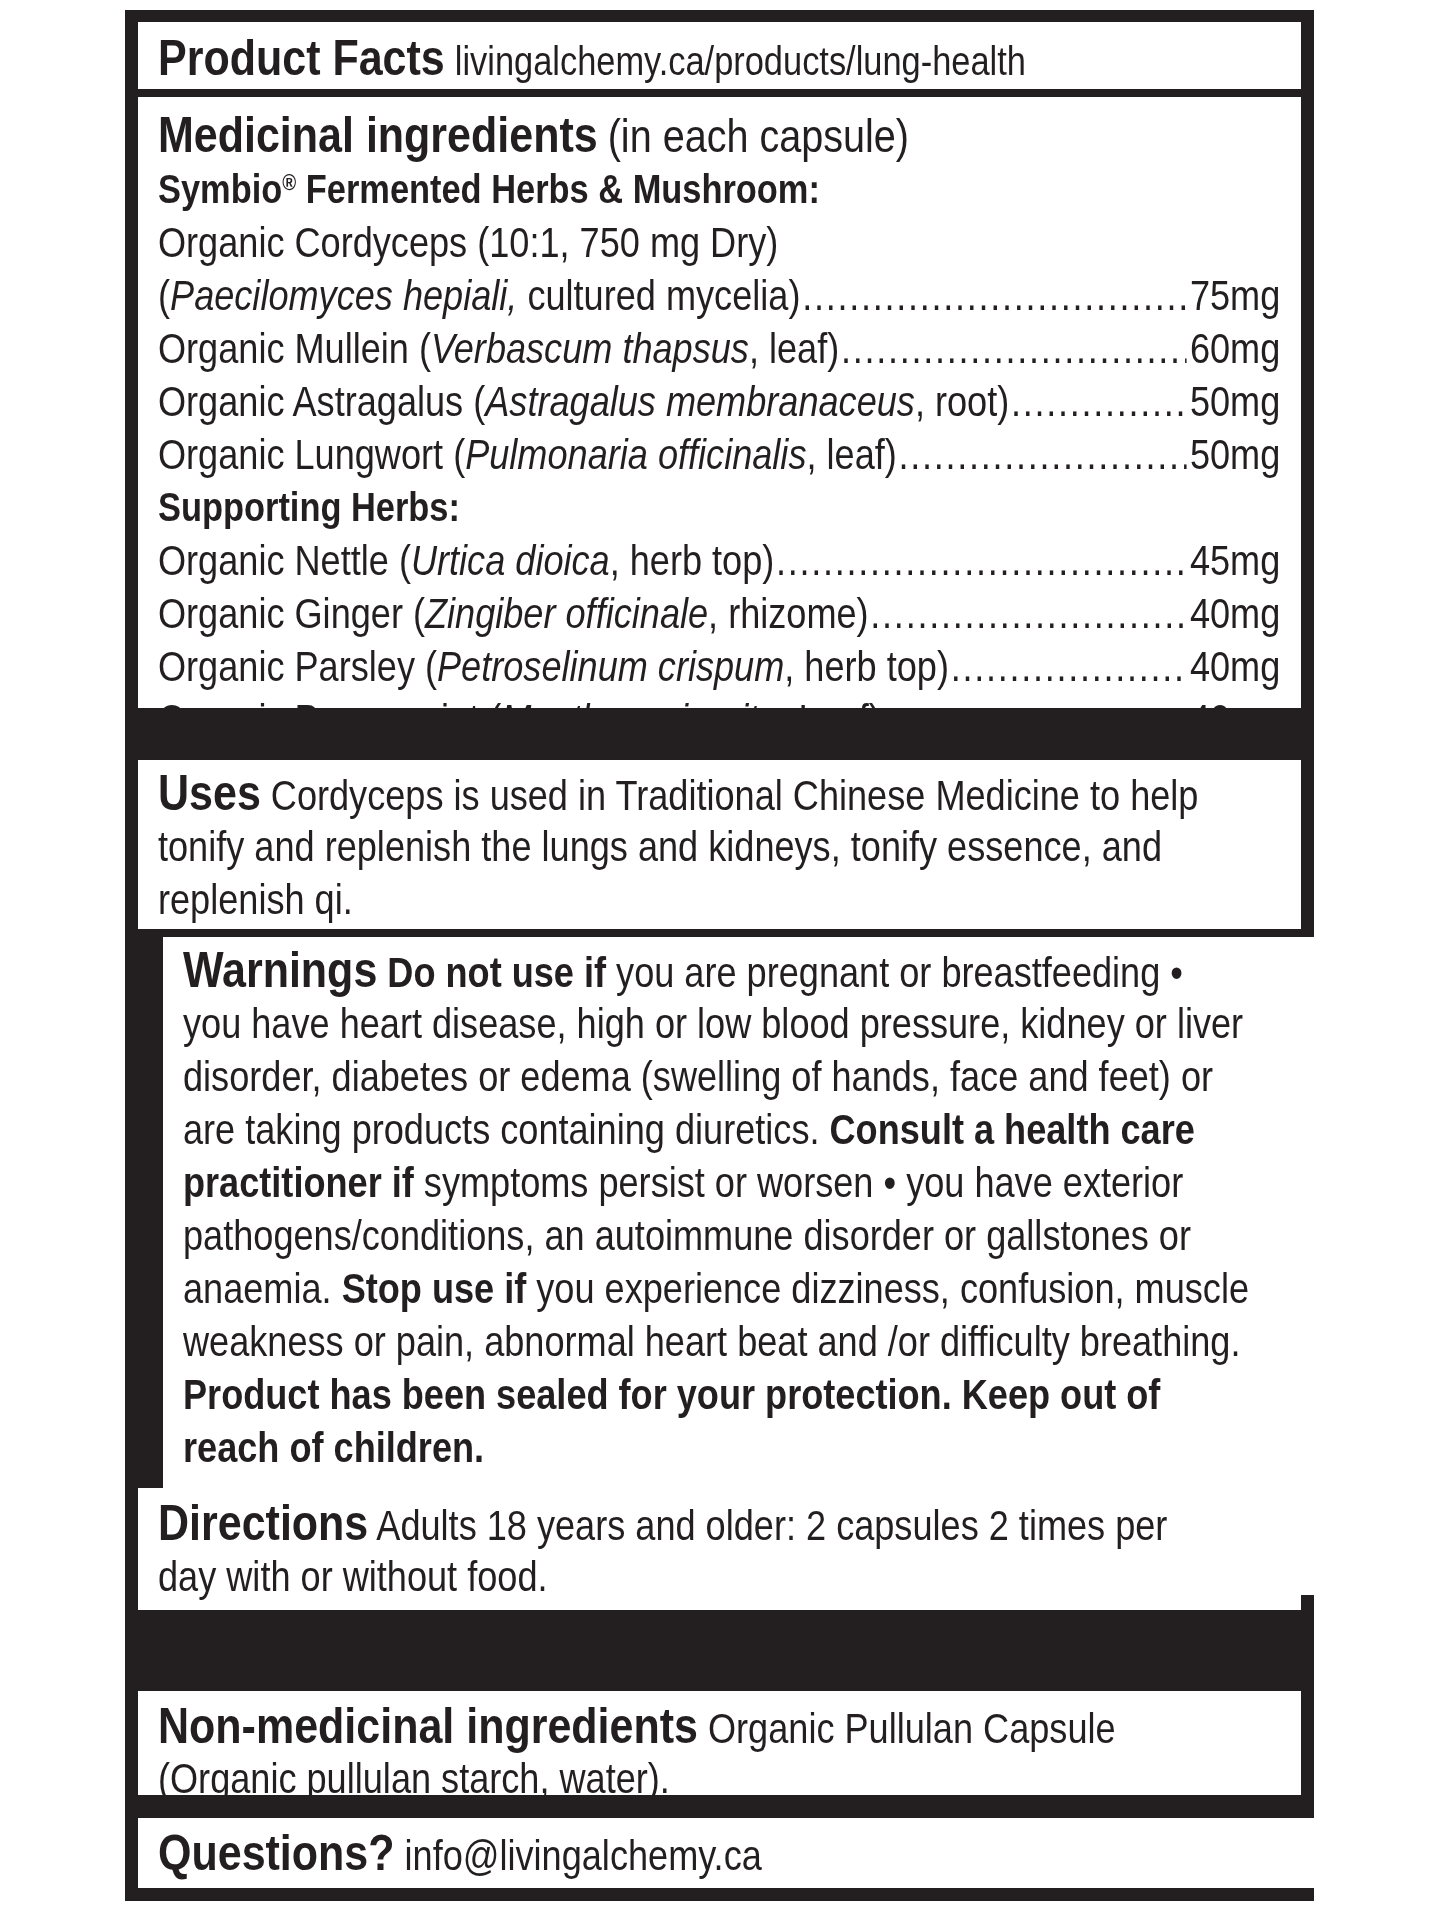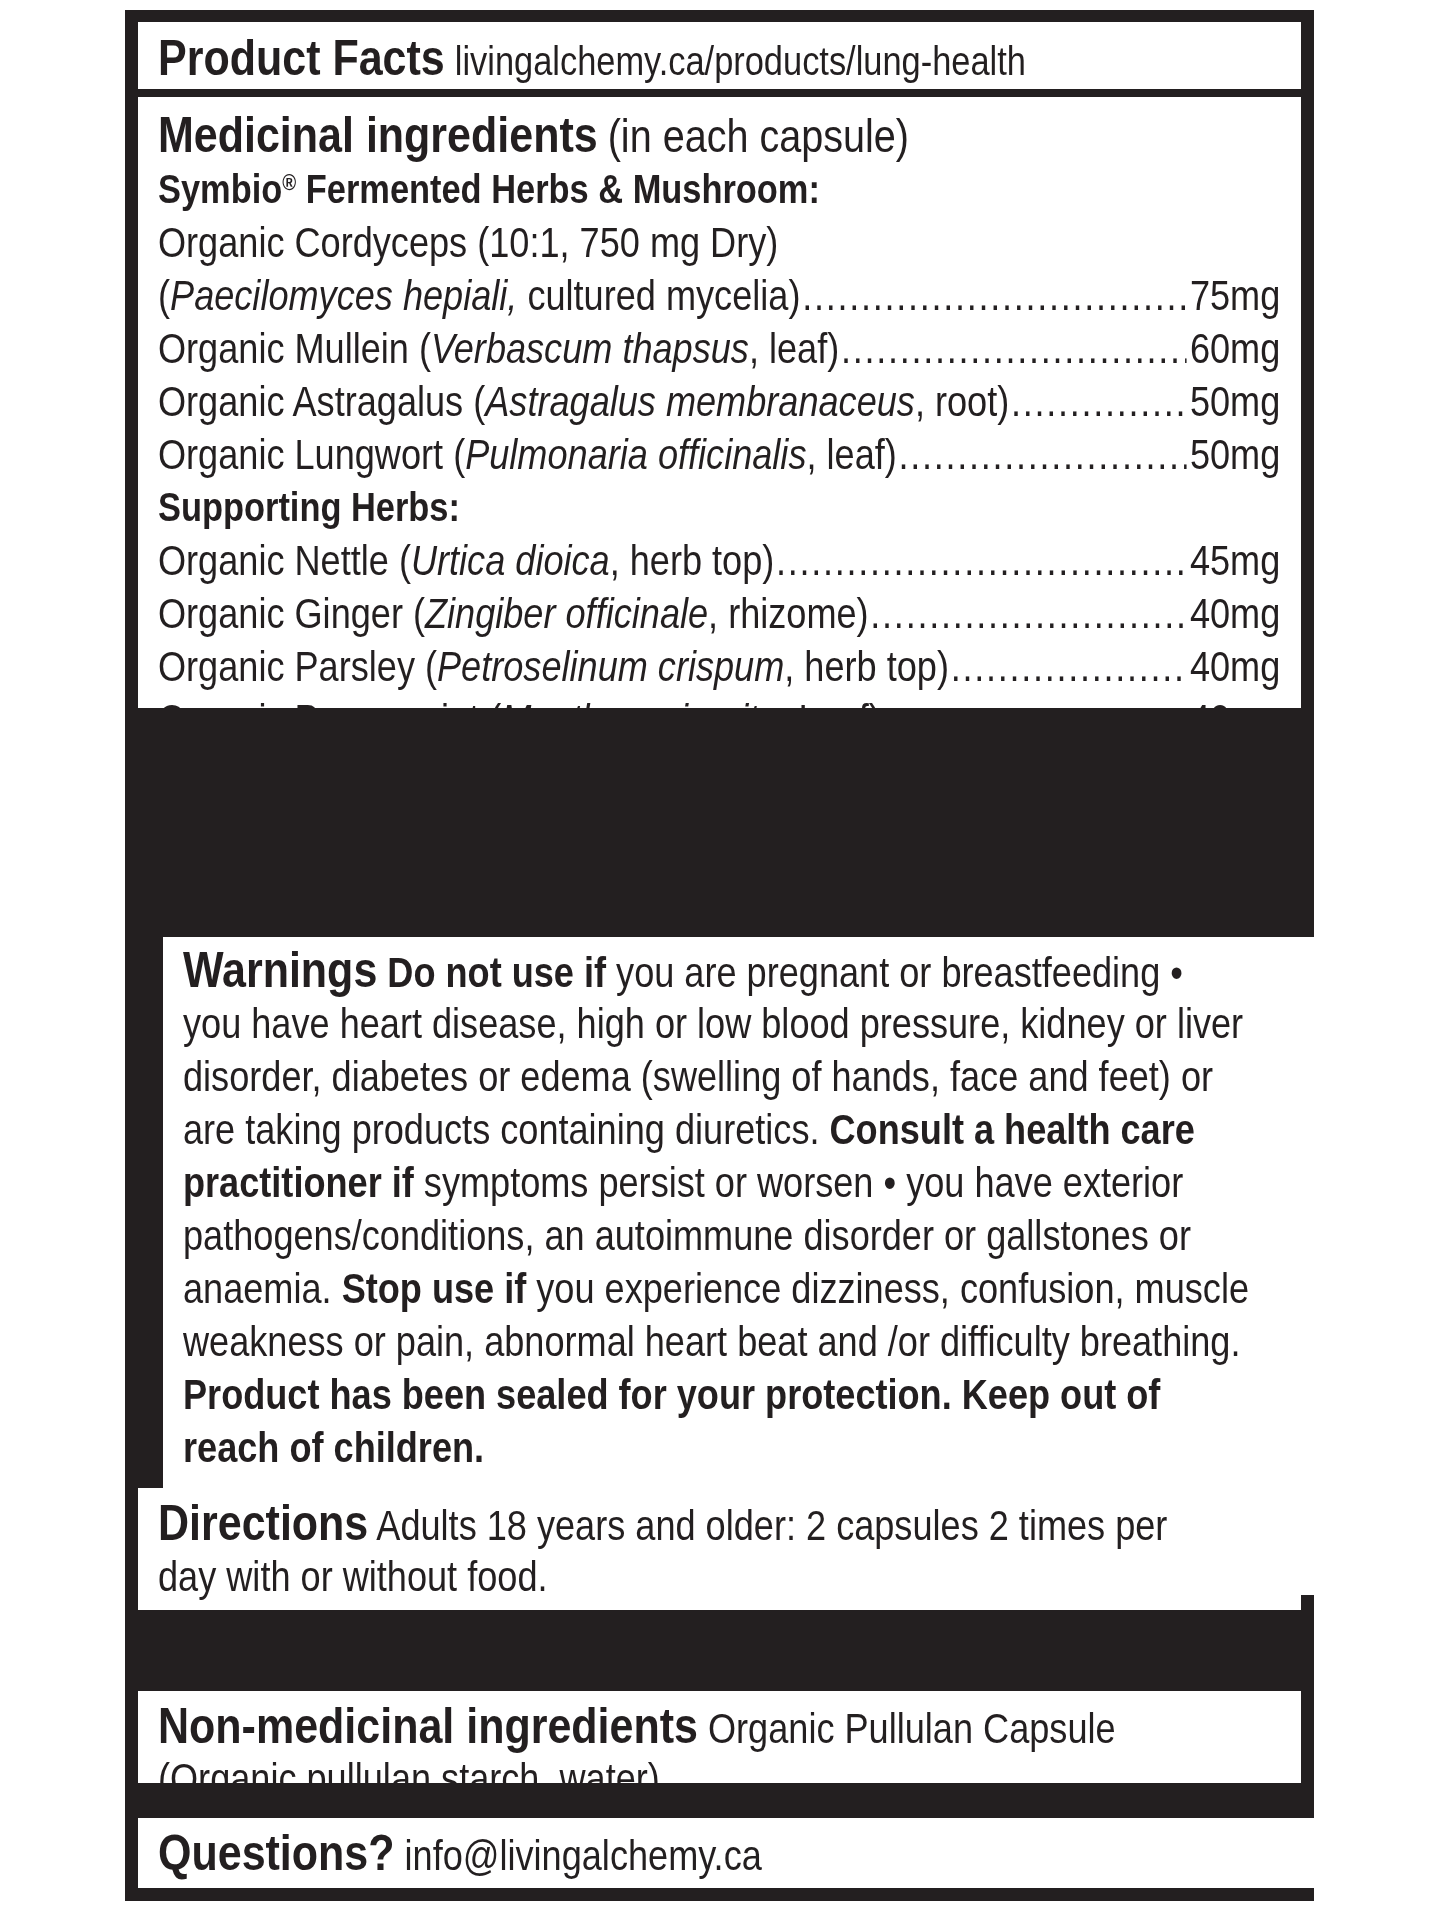--- a/index.html
+++ b/index.html
@@ -83,20 +83,30 @@
         <span class="val">40mg</span>
       </div>
       <div class="row" style="top:596px;">
         <span class="name"><span>Organic Peppermint (</span><span class="i">Mentha x piperita</span><span>, Leaf)</span></span>
         <span class="dots"></span>
         <span class="val">40mg</span>
       </div>
     </div>
   </div>
 
+  <div class="box" style="top:750px;height:169px;">
+    <div class="content">
+      <div class="line" style="top:4px;height:58px;line-height:58px;">
+        <span class="h">Uses</span>
+        <span>Cordyceps is used in Traditional Chinese Medicine to help</span>
+      </div>
+      <div class="line" style="top:60px;">tonify and replenish the lungs and kidneys, tonify essence, and</div>
+      <div class="line" style="top:113px;">replenish qi.</div>
+    </div>
+  </div>
 
   <div class="box" style="top:927px;height:658px;margin-left:25px;">
     <div class="content">
       <div class="line" style="top:4px;height:58px;line-height:58px;">
         <span class="h">Warnings</span>
         <span class="b">Do not use if</span><span> you are pregnant or breastfeeding •</span>
       </div>
       <div class="line" style="top:60px;">you have heart disease, high or low blood pressure, kidney or liver</div>
       <div class="line" style="top:113px;">disorder, diabetes or edema (swelling of hands, face and feet) or</div>
       <div class="line" style="top:166px;">
@@ -118,21 +128,21 @@
   <div class="box" style="top:1478px;height:122px;">
     <div class="content">
       <div class="line" style="top:6px;height:58px;line-height:58px;">
         <span class="h">Directions</span><span> Adults 18 years and older: 2 capsules 2 times per</span>
       </div>
       <div class="line" style="top:62px;">day with or without food.</div>
     </div>
   </div>
 
 
-  <div class="box" style="top:1681px;height:92px;">
+  <div class="box" style="top:1681px;height:104px;">
     <div class="content">
       <div class="line" style="top:6px;height:58px;line-height:58px;">
         <span class="h">Non-medicinal ingredients</span><span> Organic Pullulan Capsule</span>
       </div>
       <div class="line" style="top:61px;">(Organic pullulan starch, water).</div>
     </div>
   </div>
 
   <div class="box" style="top:1808px;height:70px;padding-left:18px;">
     <div class="content">

